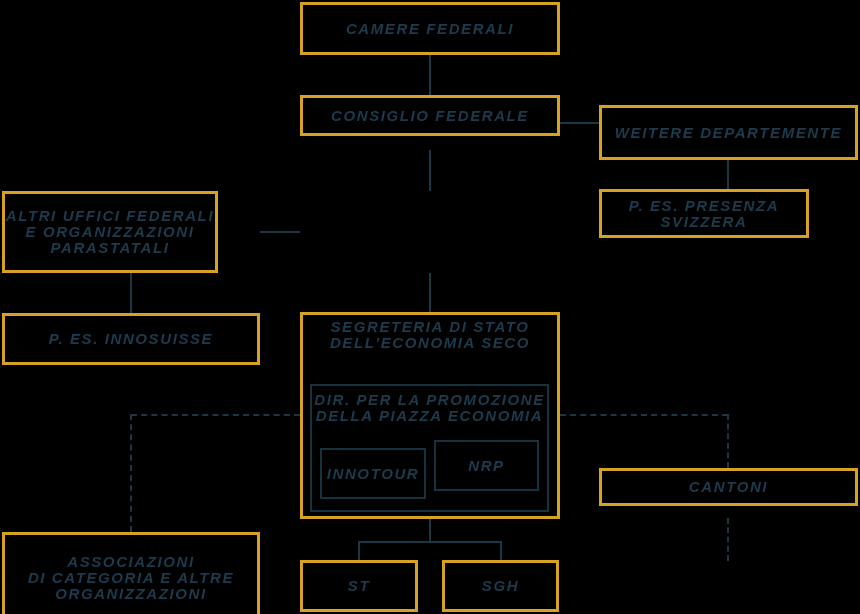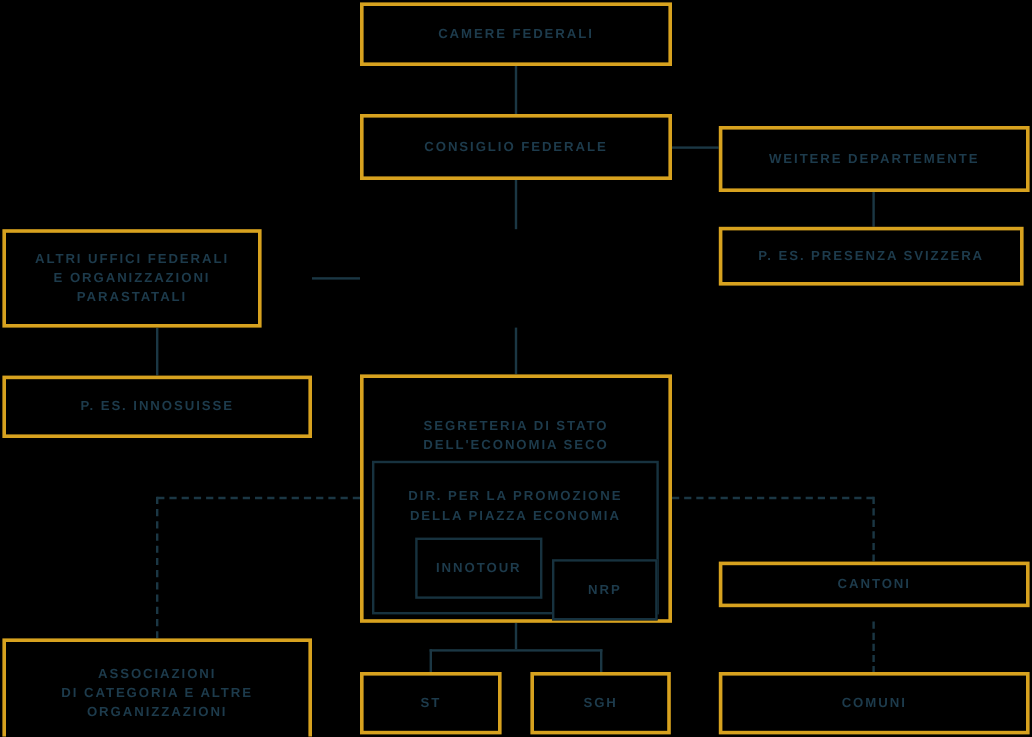--- a/index.html
+++ b/index.html
@@ -17,45 +17,45 @@
     display: flex;
     align-items: center;
     justify-content: center;
     text-align: center;
     background: #000000;
   }
   .gold  { border: 3px solid #D7A21F; }
   .teal-border { border: 2px solid #17323F; }
   .lbl {
     color: #1D3B4C;
-    font-size: 11px;
+    font-size: 15px;
     font-weight: bold;
     letter-spacing: 1.6px;
     line-height: 16px;
     white-space: pre-line;
     text-transform: uppercase;
+    font-style: italic;
   }
   
   .seco { flex-direction: column; justify-content: flex-start; }
-  .seco-title { margin-top: 32px; }
+  .seco-title { margin-top: 4px; }
   .dir-box {
     position: absolute;
     left: 7px; top: 69px;
     width: 239px; height: 128px;
     box-sizing: border-box;
     display: flex; flex-direction: column; align-items: center;
     background: #000000;
   }
-  .dir-title { margin-top: 20px; }
+  .dir-title { margin-top: 6px; }
   .sub-box {
     position: absolute;
     box-sizing: border-box;
     display: flex; align-items: center; justify-content: center;
     background: #000000;
-    margin-left: 26px;
   }
   .line { position: absolute; background: #1B3744; }
   .dash-h { position: absolute; border-top: 2px dashed #1B3744; height: 0; }
   .dash-v { position: absolute; border-left: 2px dashed #1B3744; width: 0; }
 </style>
 </head>
 <body>
 
 <div class="stage">
 
@@ -74,53 +74,53 @@
   <div class="dash-h" style="left:131px;top:414px;width:169px"></div>
   <div class="dash-v" style="left:130px;top:414px;height:118px"></div>
   <div class="dash-h" style="left:560px;top:414px;width:168px"></div>
   <div class="dash-v" style="left:727px;top:414px;height:54px"></div>
   <div class="dash-v" style="left:727px;top:518px;height:43px"></div>
 
   <div class="box gold" style="left:300px;top:2px;width:260px;height:53px">
     <span class="lbl">CAMERE FEDERALI</span>
   </div>
 
-  <div class="box gold" style="left:300px;top:95px;width:260px;height:55px">
+  <div class="box gold" style="left:300px;top:95px;width:260px;height:41px">
     <span class="lbl">CONSIGLIO FEDERALE</span>
   </div>
 
   <div class="box gold" style="left:599px;top:105px;width:259px;height:55px">
     <span class="lbl">WEITERE DEPARTEMENTE</span>
   </div>
 
   <div class="box gold" style="left:2px;top:191px;width:216px;height:82px">
     <span class="lbl">ALTRI UFFICI FEDERALI
 E ORGANIZZAZIONI
 PARASTATALI</span>
   </div>
 
 
-  <div class="box gold" style="left:599px;top:189px;width:254px;height:49px">
+  <div class="box gold" style="left:599px;top:189px;width:210px;height:49px">
     <span class="lbl">P. ES. PRESENZA SVIZZERA</span>
   </div>
 
   <div class="box gold" style="left:2px;top:313px;width:258px;height:52px">
     <span class="lbl">P. ES. INNOSUISSE</span>
   </div>
 
   <div class="box gold seco" style="left:300px;top:312px;width:260px;height:207px">
     <span class="lbl seco-title">SEGRETERIA DI STATO
 DELL'ECONOMIA SECO</span>
     <div class="dir-box teal-border">
       <span class="lbl dir-title">DIR. PER LA PROMOZIONE
 DELLA PIAZZA ECONOMIA</span>
       <div class="sub-box teal-border" style="left:8px;top:62px;width:106px;height:51px">
         <span class="lbl">INNOTOUR</span>
       </div>
-      <div class="sub-box teal-border" style="left:122px;top:80px;width:88px;height:51px">
+      <div class="sub-box teal-border" style="left:122px;top:54px;width:105px;height:51px">
         <span class="lbl">NRP</span>
       </div>
     </div>
   </div>
 
   <div class="box gold" style="left:599px;top:468px;width:259px;height:38px">
     <span class="lbl">CANTONI</span>
   </div>
 
   <div class="box gold" style="left:2px;top:532px;width:258px;height:91px">
@@ -130,17 +130,14 @@
   </div>
 
   <div class="box gold" style="left:442px;top:560px;width:117px;height:52px">
     <span class="lbl">SGH</span>
   </div>
 
   <div class="box gold" style="left:300px;top:560px;width:118px;height:52px">
     <span class="lbl">ST</span>
   </div>
 
-  <div class="box gold" style="left:599px;top:560px;width:259px;height:52px">
-    <span class="lbl">COMUNI</span>
-  </div>
 
 </div>
 
 </body></html>

